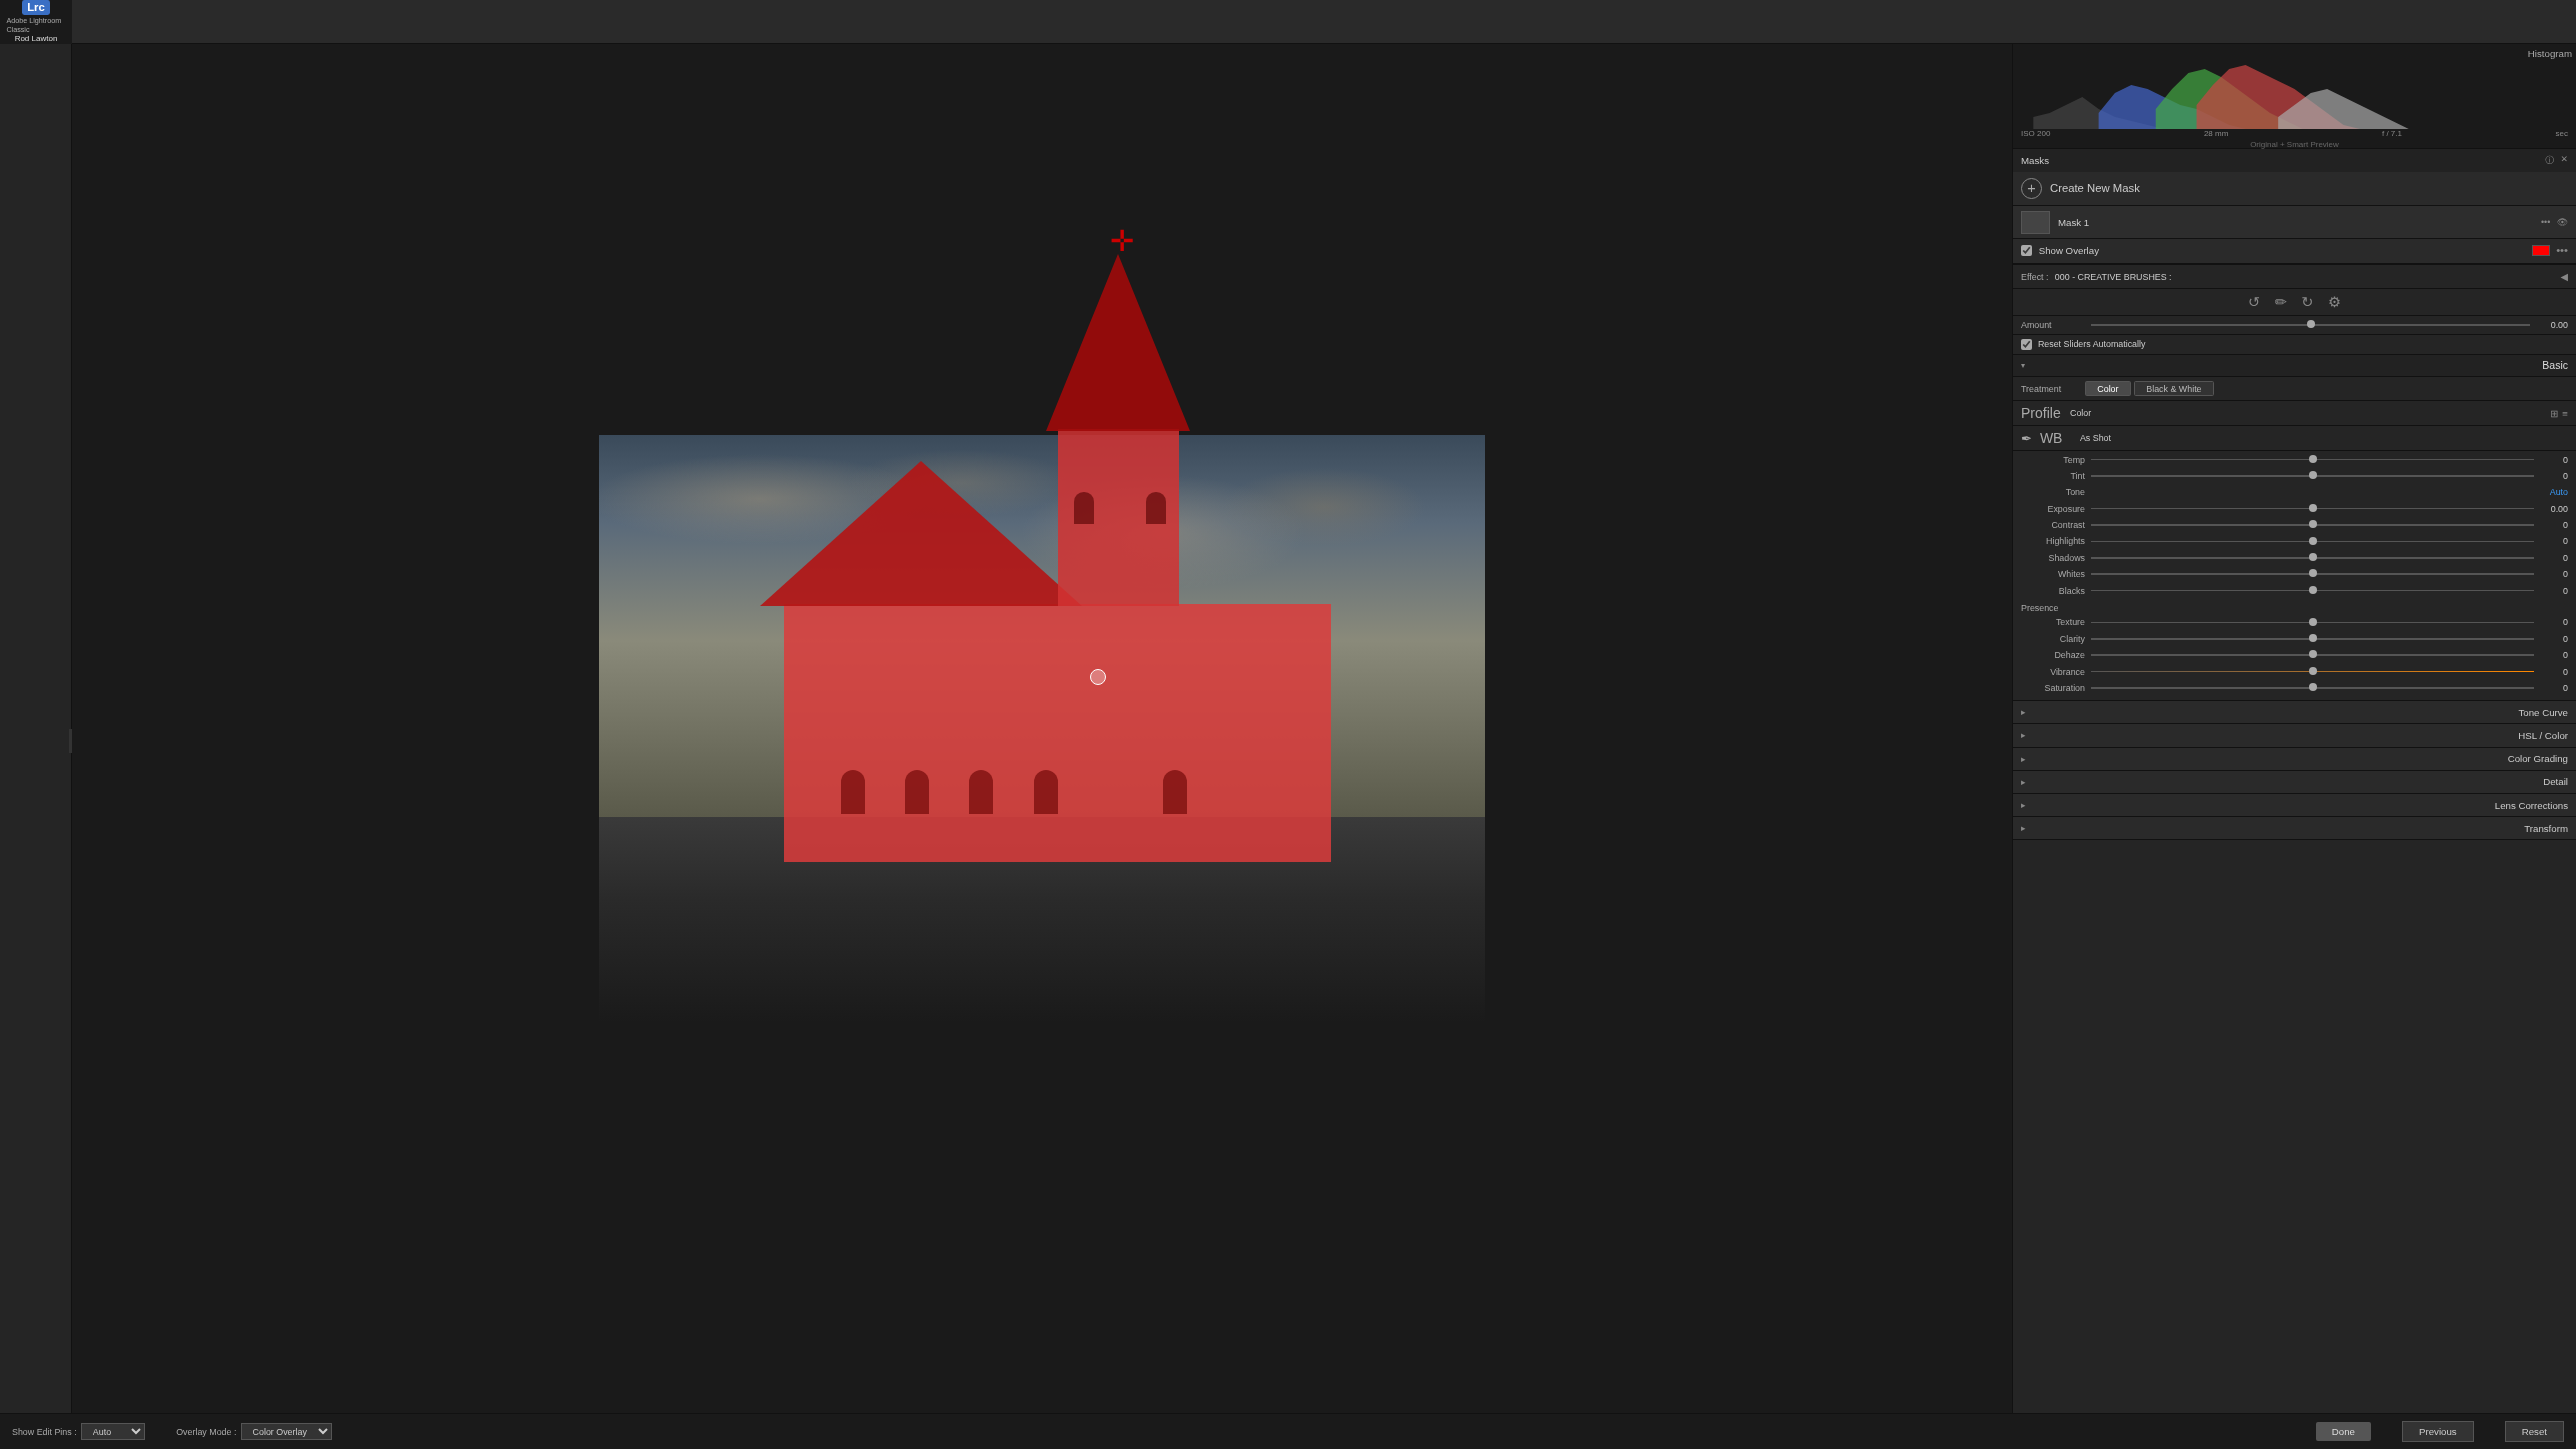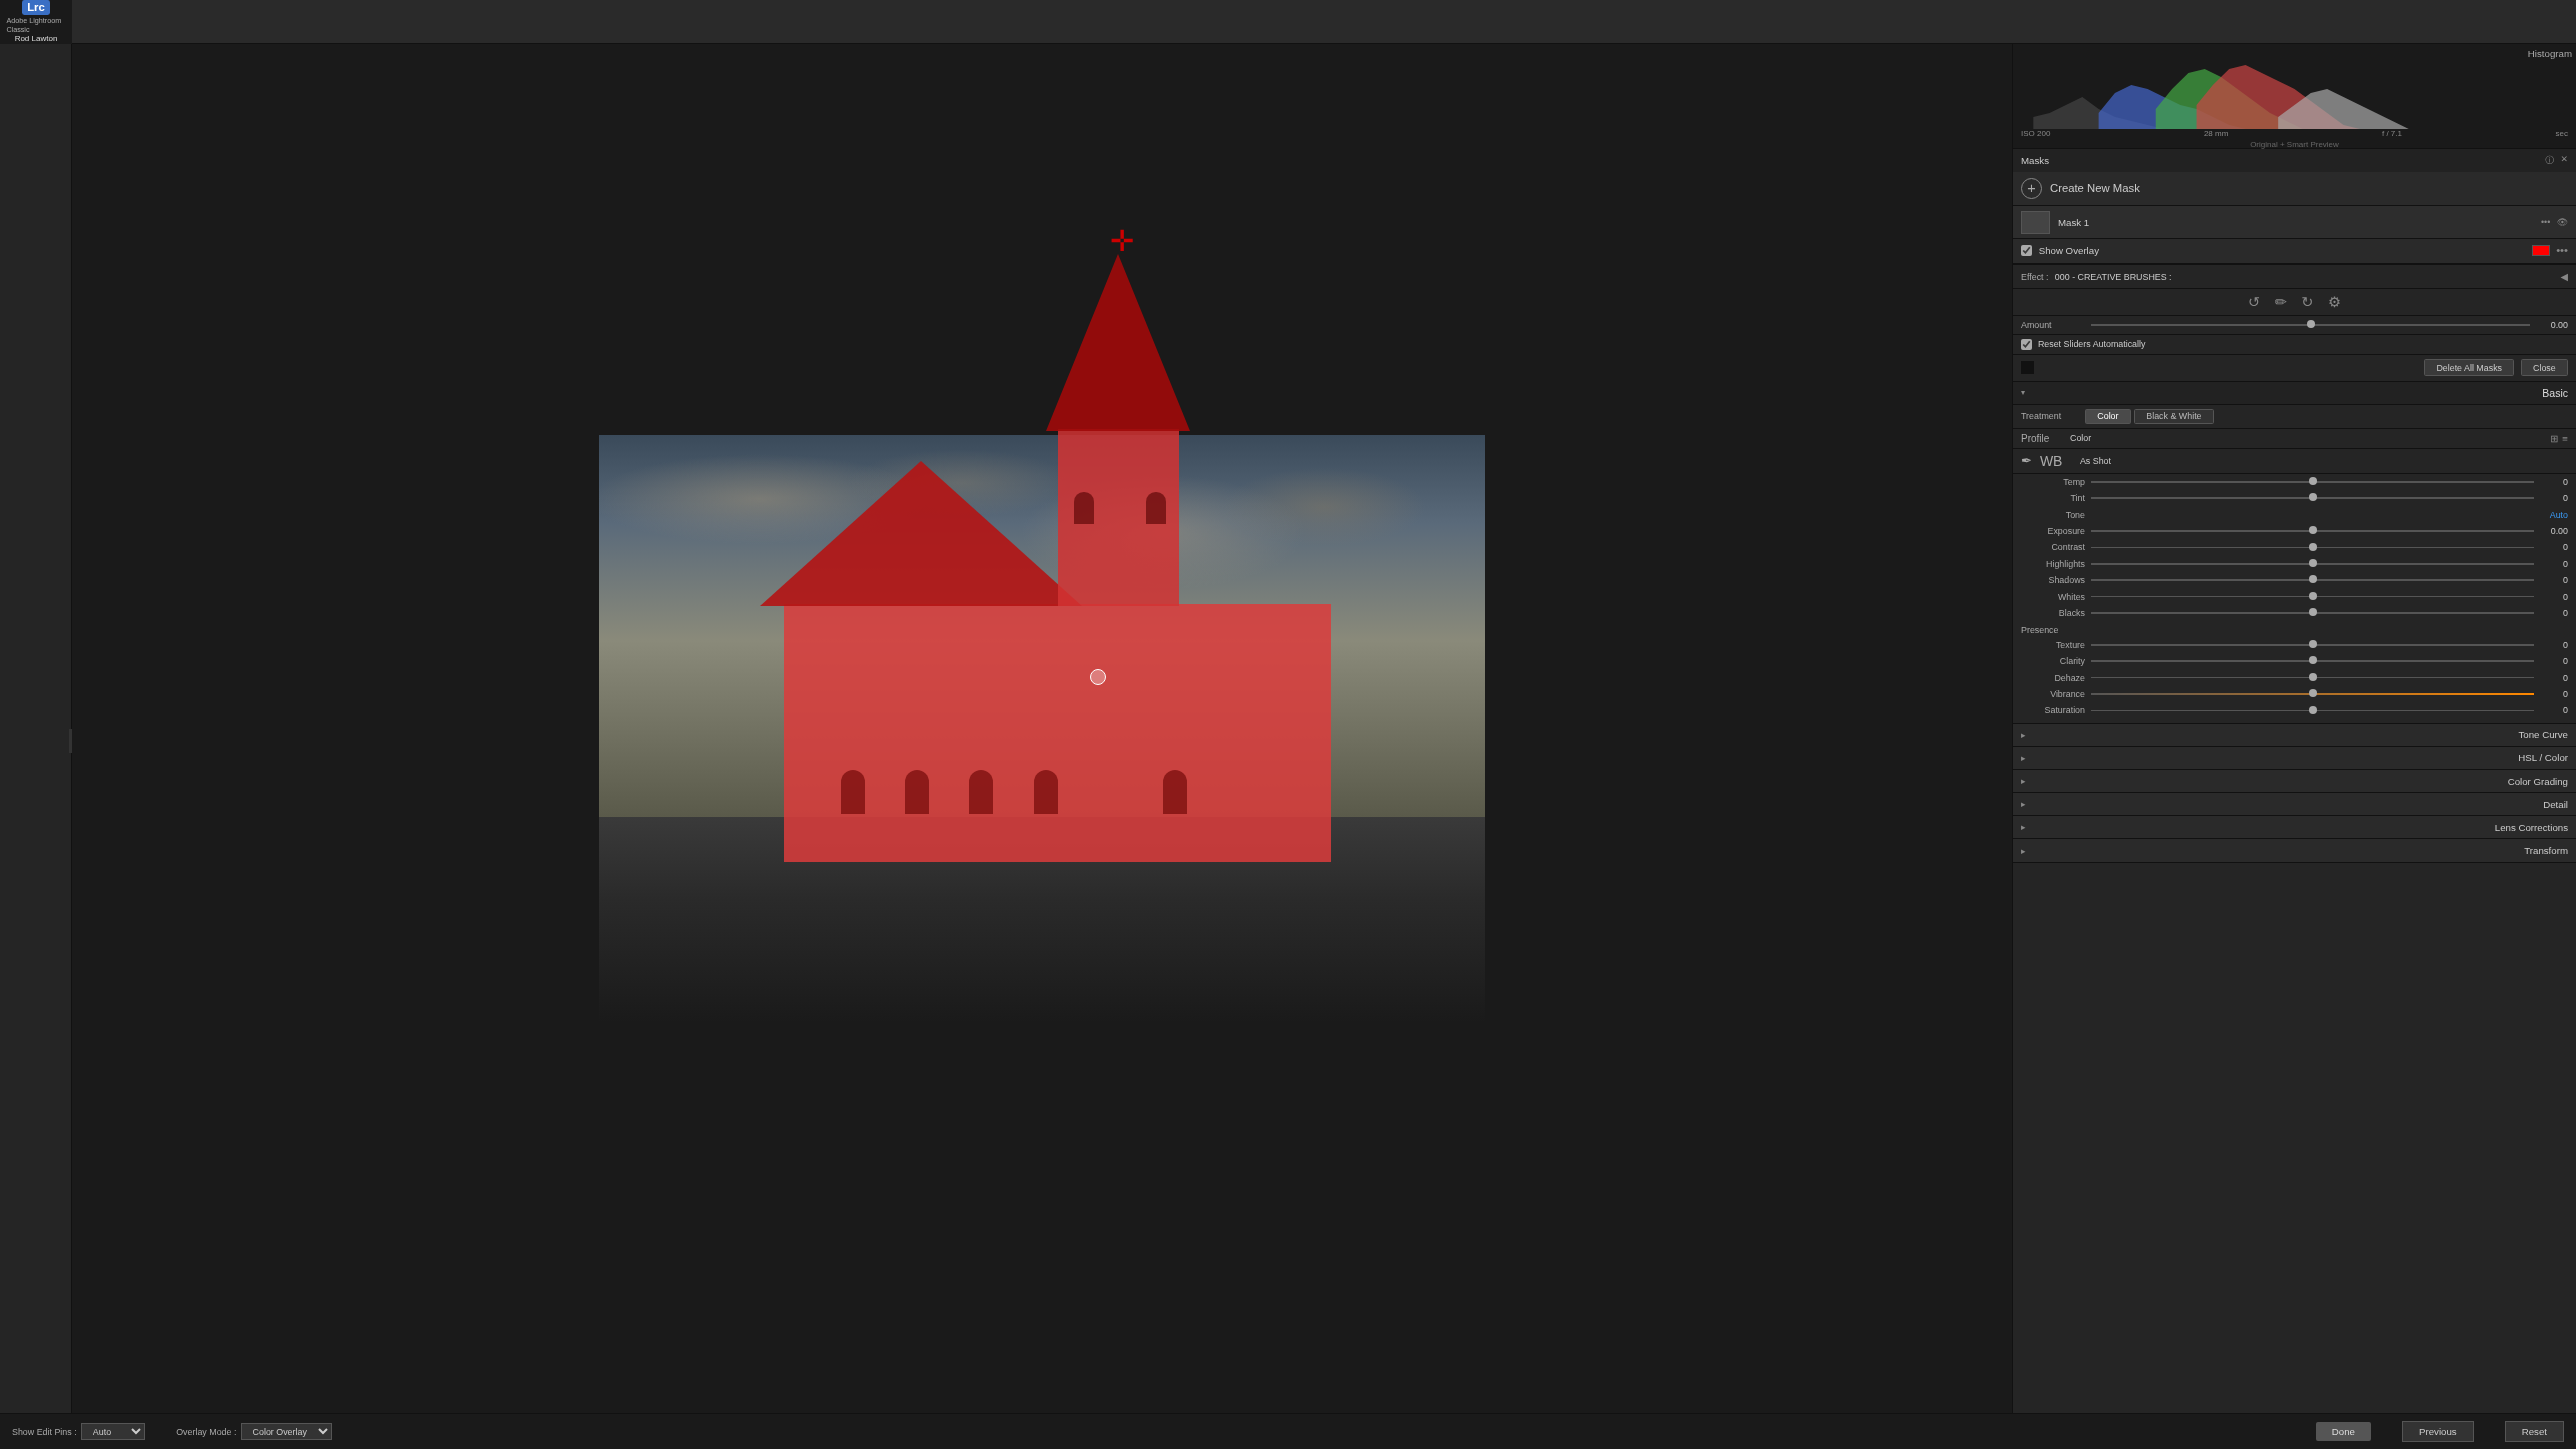--- a/index.html
+++ b/index.html
@@ -496,21 +496,21 @@
       border-radius: 1.6px;
     }
     .treatment-btn.active { background: #4a4a4a; color: #fff; }
 
     .profile-row {
       display: flex;
       align-items: center;
       padding: 4px 8px;
       border-bottom: 0.8px solid #111;
     }
-    .profile-label { color: #aaa; font-size: 10px; width: 49px; }
+    .profile-label { color: #aaa; font-size: 14px; width: 49px; }
     .profile-value { color: #ccc; font-size: 8.9px; flex: 1; }
     .profile-icons { display: flex; gap: 4px; color: #888; font-size: 9.7px; }
 
     .wb-row {
       display: flex;
       align-items: center;
       padding: 4px 8px;
       border-bottom: 0.8px solid #111;
     }
     .wb-eyedrop { color: #aaa; font-size: 13px; margin-right: 8px; cursor: pointer; }
@@ -749,26 +749,20 @@
       <div id="amount-slider-thumb"></div>
     </div>
     <span id="amount-value">0.00</span>
   </div>
 
   <div id="reset-sliders-row">
     <input type="checkbox" id="reset-check" checked="" style="">
     <label id="reset-label" for="reset-check">Reset Sliders Automatically</label>
   </div>
 
-  <div id="delete-close-row">
-    <div id="black-square"></div>
-    <div class="flex-space"></div>
-    <button class="btn-small">Delete All Masks</button>
-    <button class="btn-small">Close</button>
-  </div>
 
   <div id="basic-panel">
     <div id="basic-header">
       <span id="basic-toggle">▾</span>
       <span id="basic-title">Basic</span>
     </div>
 
     <div class="treatment-row">
       <span class="treatment-label">Treatment</span>
       <div class="treatment-btns">

